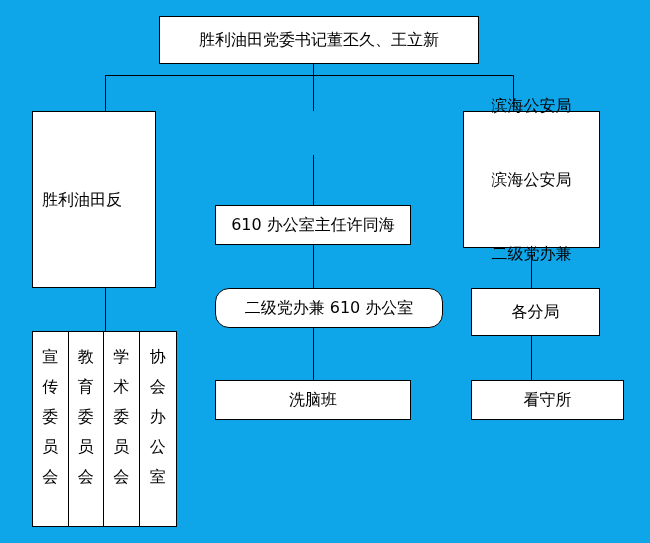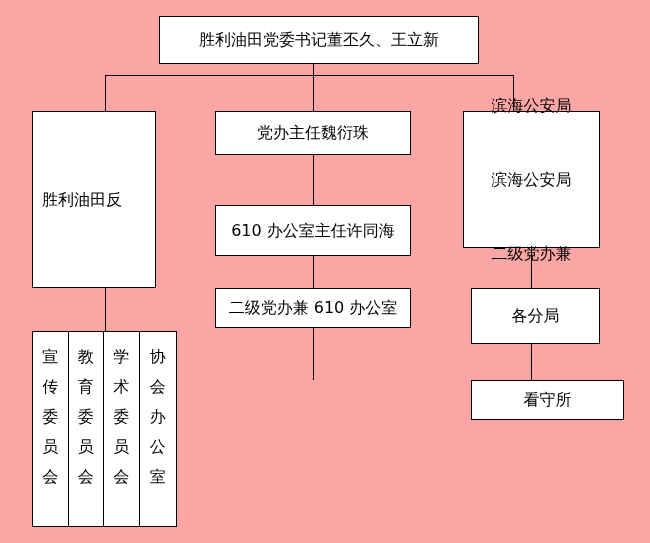--- a/index.html
+++ b/index.html
@@ -8,21 +8,21 @@
     background: #ffffff;
   }
   body {
     font-family: "DejaVu Sans", "Liberation Sans", sans-serif;
     color: #000000;
   }
   #chart-root {
     position: relative;
     width: 650px;
     height: 543px;
-    background: #fca5a5;
+    background: #0ea5e9;
     overflow: hidden;
     text-decoration: underline;
   }
   .node {
     position: absolute;
     box-sizing: border-box;
     border: 1px solid #000000;
     background: #ffffff;
     display: flex;
     align-items: center;
@@ -103,54 +103,54 @@
   <div class="conn conn-v" style="left:313px; top:64px; width:1px; height:12px;"></div>
   <div class="conn conn-h" style="left:105px; top:75px; width:409px; height:1px;"></div>
   <div class="conn conn-v" style="left:105px; top:75px; width:1px; height:36px;"></div>
   <div class="conn conn-v" style="left:313px; top:75px; width:1px; height:36px;"></div>
   <div class="conn conn-v" style="left:513px; top:75px; width:1px; height:36px;"></div>
 
   <div class="node node-multiline" style="left:32px; top:111px; width:124px; height:177px;">
     <span class="line">胜利油田反</span>
   </div>
 
-  <div class="node" style="left:215px; top:111px; width:196px; height:44px;">
-    <span>党办主任魏衍珠</span>
-  </div>
 
   <div class="node node-centered-multiline" style="left:463px; top:111px; width:137px; height:137px;">
     <span class="line">滨海公安局</span>
     <span class="line">滨海公安局</span>
     <span class="line">二级党办兼</span>
   </div>
 
   <div class="conn conn-v" style="left:313px; top:155px; width:1px; height:50px;"></div>
 
-  <div class="node" style="left:215px; top:205px; width:196px; height:51px;">
+  <div class="node" style="left:215px; top:205px; width:196px; height:40px;">
     <span>610 办公室主任许同海</span>
   </div>
 
   <div class="conn conn-v" style="left:313px; top:245px; width:1px; height:43px;"></div>
 
   <div class="conn conn-v" style="left:531px; top:248px; width:1px; height:40px;"></div>
 
   <div class="conn conn-v" style="left:105px; top:288px; width:1px; height:43px;"></div>
 
-  <div class="node" style="left:215px; top:288px; width:196px; height:40px;">
+  <div class="node" style="left:215px; top:288px; width:228px; height:40px;border-radius:14px;">
     <span>二级党办兼 610 办公室</span>
   </div>
 
-  <div class="node" style="left:471px; top:288px; width:129px; height:56px;">
+  <div class="node" style="left:471px; top:288px; width:129px; height:48px;">
     <span>各分局</span>
   </div>
 
   <div class="conn conn-v" style="left:313px; top:328px; width:1px; height:52px;"></div>
 
   <div class="conn conn-v" style="left:531px; top:328px; width:1px; height:52px;"></div>
 
+  <div class="node" style="left:215px; top:380px; width:196px; height:40px;">
+    <span>洗脑班</span>
+  </div>
 
   <div class="node" style="left:471px; top:380px; width:153px; height:40px;">
     <span>看守所</span>
   </div>
 
   <div class="vstack" style="left:32px; top:331px; width:145px; height:196px;">
     <div class="vcol" style="width:36px;">
       <span class="vchar">宣</span>
       <span class="vchar">传</span>
       <span class="vchar">委</span>

